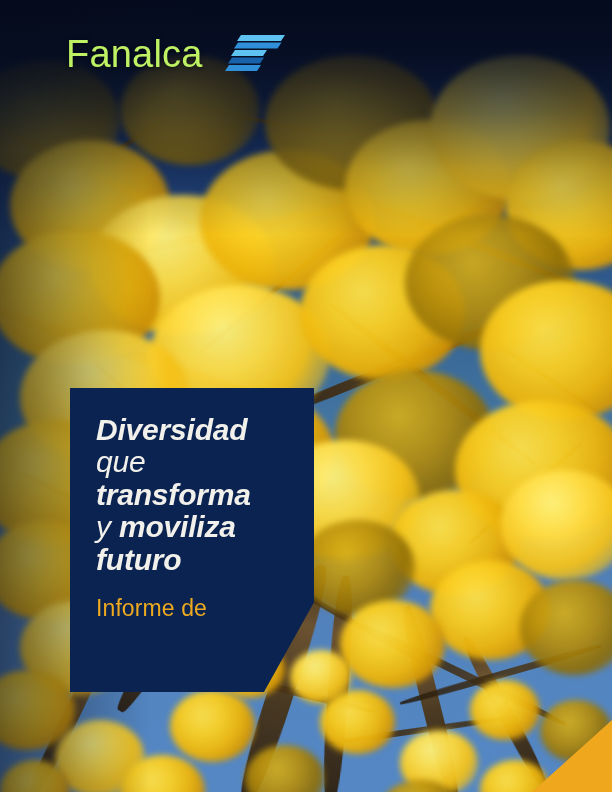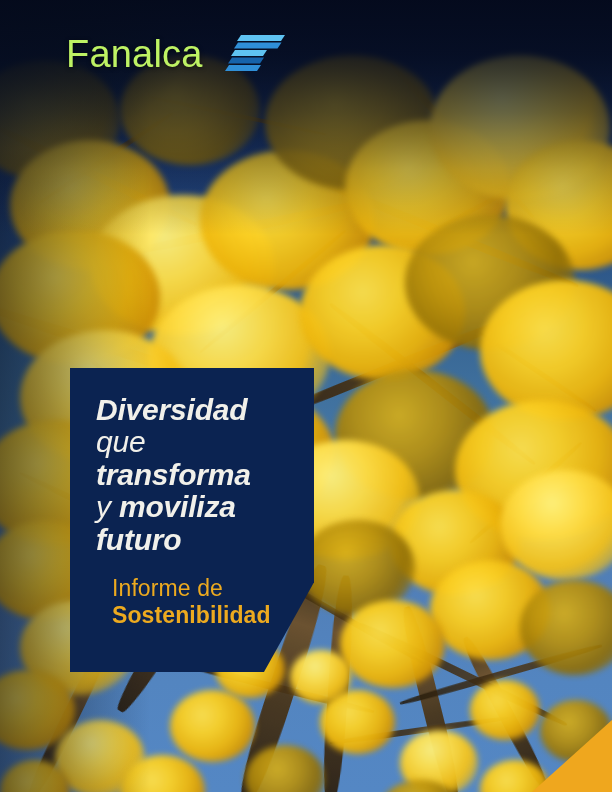--- a/index.html
+++ b/index.html
@@ -106,21 +106,21 @@
   }
   .logo-mark{
     position:relative;
     width:62px;height:42px;
     display:block;
   }
 
   
   .panel{
     position:absolute;
-    left:70px;top:368px;
+    left:70px;top:388px;
     width:244px;height:304px;
     background:#0b2351;
     z-index:30;
     
     clip-path:polygon(0 0, 100% 0, 100% 70.5%, 79.5% 100%, 0 100%);
   }
   .panel-inner{
     position:absolute;left:26px;top:26px;right:10px;
   }
 
@@ -132,21 +132,20 @@
     letter-spacing:-.2px;
     white-space:nowrap;
   }
   .t-bold{font-weight:700;}
   .t-light{font-weight:300;margin-top:32px;}
   .t-line.mix > span{display:inline;}
 
   .sub{
     margin-top:19px;
     line-height:1.16;
-    margin-left:16px;
   }
   .sub-1{
     color:#edaa1f;
     font-size:23px;
     font-weight:300;
     letter-spacing:.1px;
   }
   .sub-2{
     color:#edaa1f;
     font-size:23px;
@@ -295,21 +294,20 @@
       <div class="t-line mix">
         <span class="t-light">y</span><span>&nbsp;</span><span class="t-bold">moviliza</span>
       </div>
 
       <div class="t-line">
         <span class="t-bold">futuro</span>
       </div>
 
       <div class="sub">
         <div class="sub-1">Informe de</div>
-        <div class="sub-2">Sostenibilidad</div>
       </div>
 
     </div>
   </div>
 
   <div class="gold-corner"></div>
 
 </div>
 
 </body></html>

